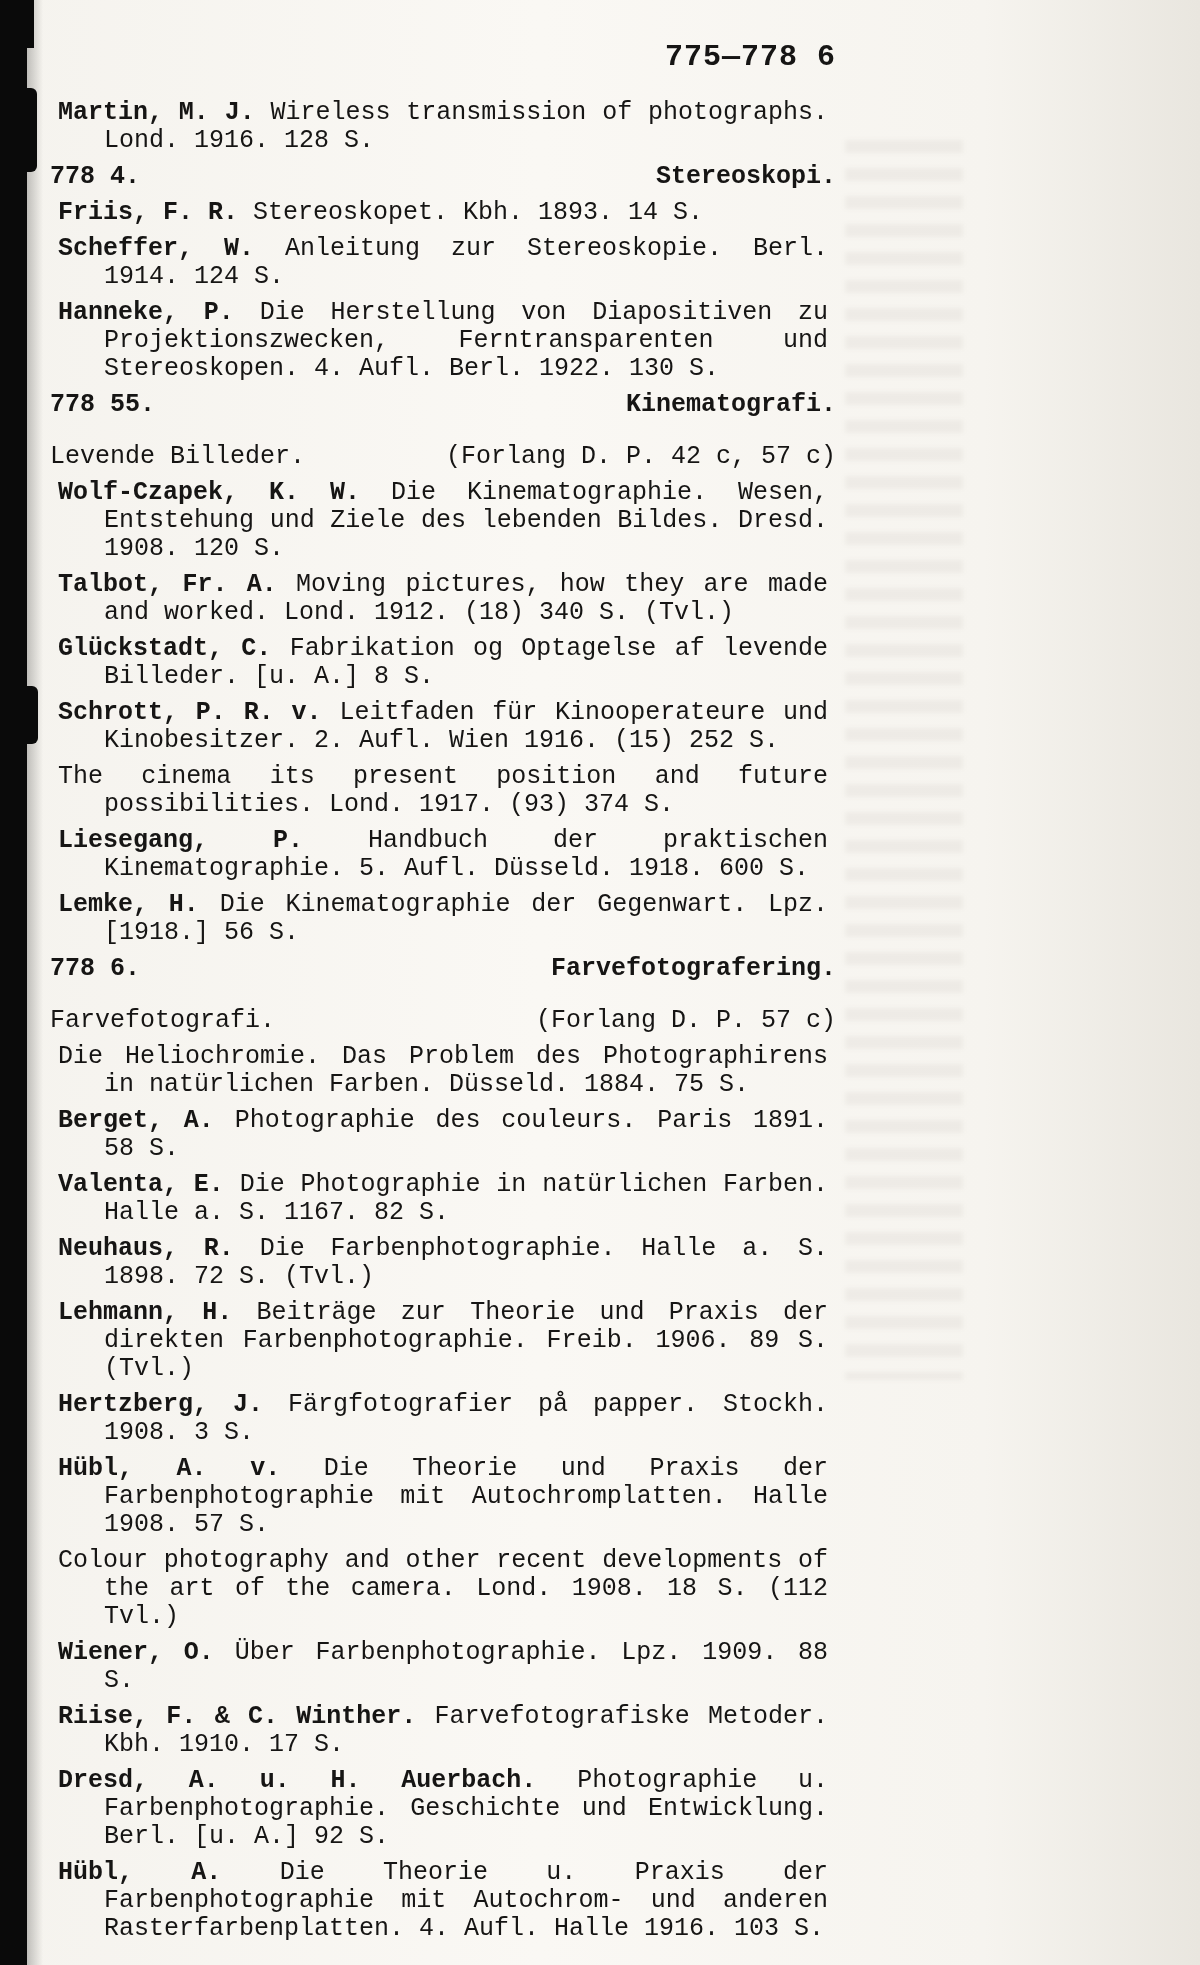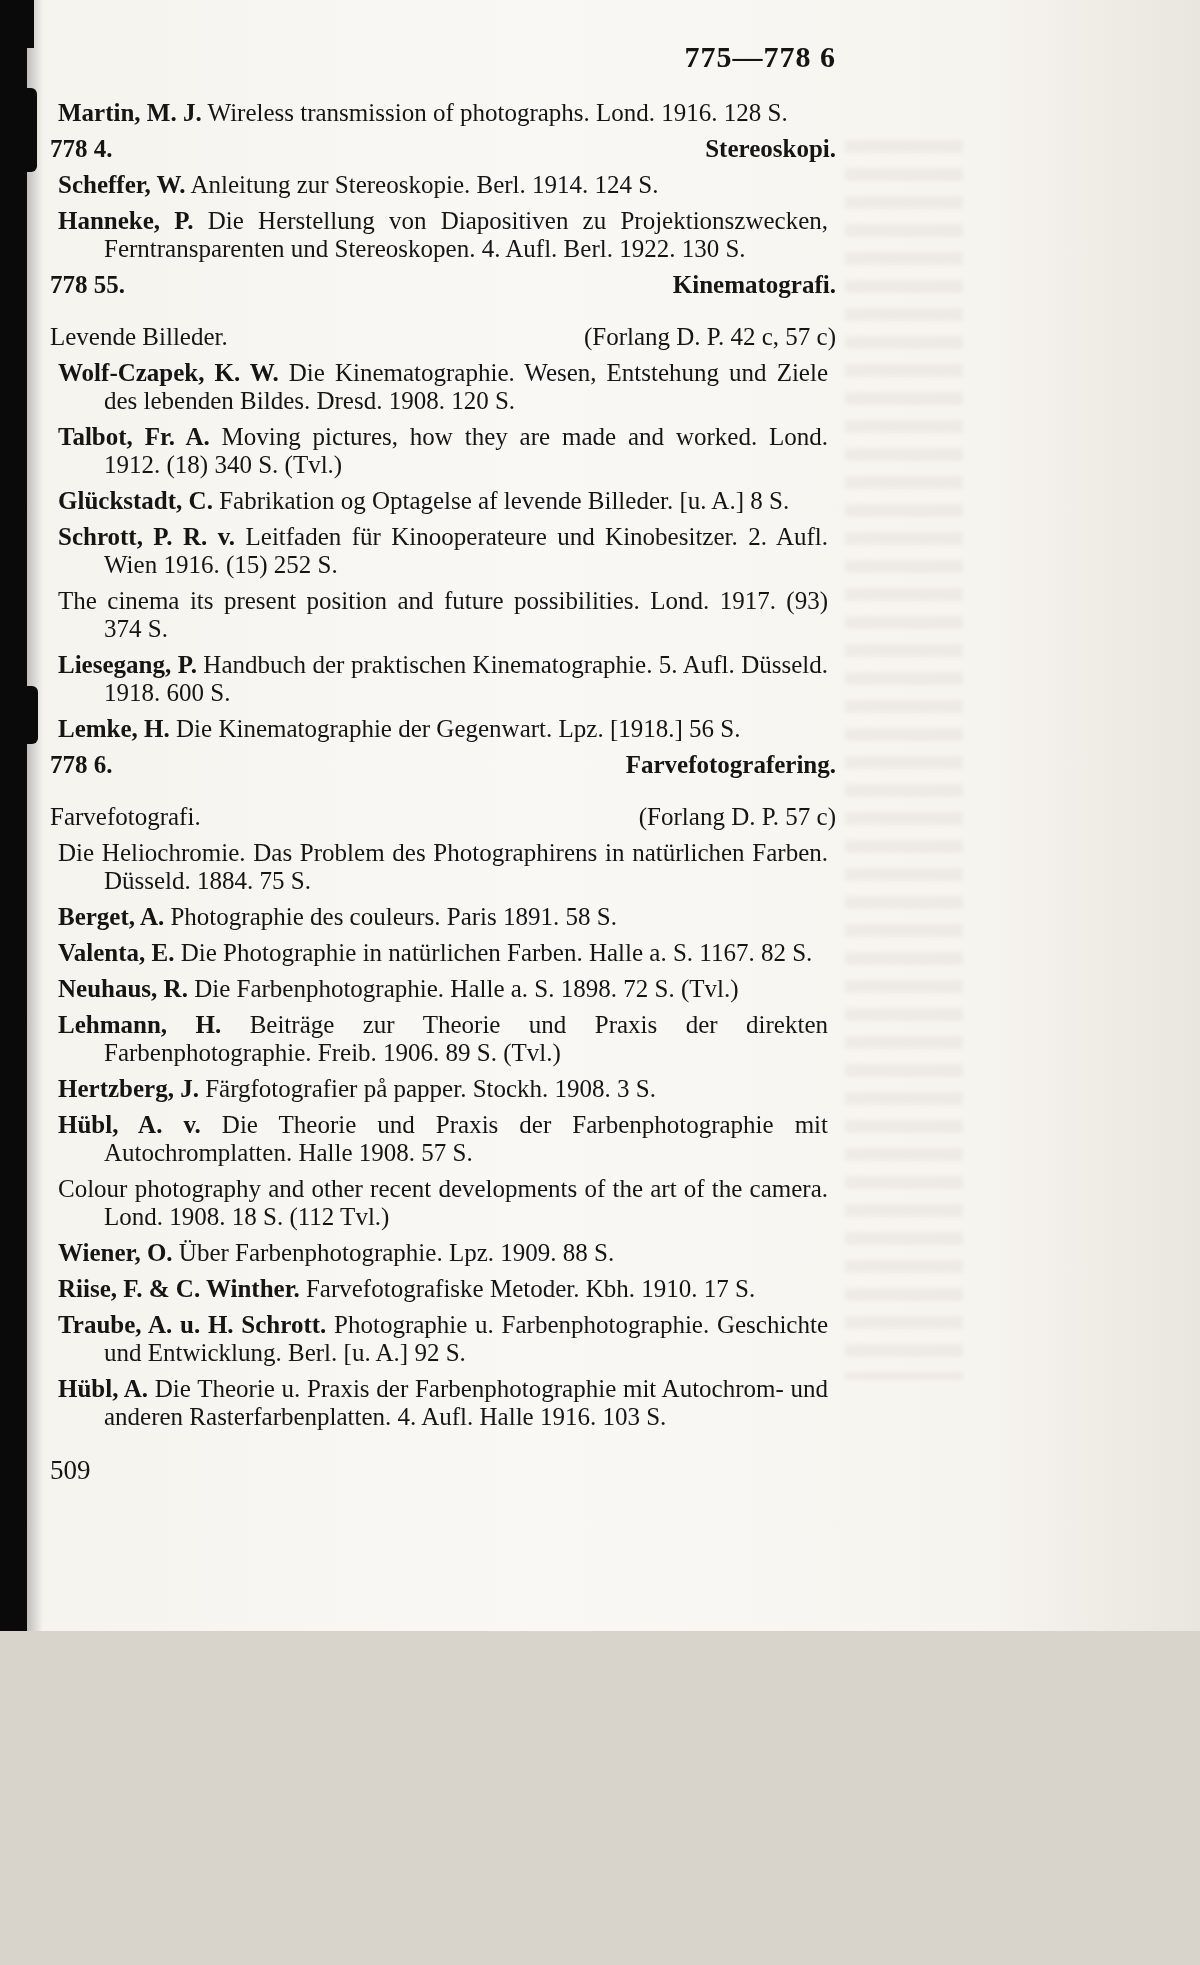--- a/index.html
+++ b/index.html
@@ -5,24 +5,25 @@
   * { box-sizing: border-box; }
   html, body { margin: 0; padding: 0; }
   body {
     width: 1200px;
     background: #d8d4cc;
     font-family: "Liberation Serif", "DejaVu Serif", serif;
   }
   .scan-page {
     position: relative;
     width: 1200px;
-    height: 1631px;
+    height: 1965px;
     overflow: hidden;
     color: #161514;
     background: linear-gradient(90deg, #f5f3ee 0%, #faf8f4 45%, #f6f4ef 82%, #e9e6df 100%);
+    font-family: Liberation Mono, monospace;
   }
   
   .binding-bar {
     position: absolute;
     left: 0; top: 0;
     width: 27px; height: 100%;
     background: #0a0a0a;
   }
   .binding-bar::after {
     content: "";
@@ -104,20 +105,21 @@
     <div class="running-head">
       <span>775—778 6</span>
     </div>
 
     <div class="entries">
         <p class="entry"><strong>Martin, M. J.</strong> <span>Wireless transmission of photographs. Lond. 1916. 128 S.</span></p>
         <div class="section-line">
           <span>778 4.</span>
           <span>Stereoskopi.</span>
         </div>
+        <p class="entry"><strong>Friis, F. R.</strong> <span>Stereoskopet. Kbh. 1893. 14 S.</span></p>
         <p class="entry"><strong>Scheffer, W.</strong> <span>Anleitung zur Stereoskopie. Berl. 1914. 124 S.</span></p>
         <p class="entry"><strong>Hanneke, P.</strong> <span>Die Herstellung von Diapositiven zu Projektionszwecken, Ferntransparenten und Stereoskopen. 4. Aufl. Berl. 1922. 130 S.</span></p>
         <div class="section-line">
           <span>778 55.</span>
           <span>Kinematografi.</span>
         </div>
         <div class="twocol-line">
           <span>Levende Billeder.</span>
           <span>(Forlang D. P. 42 c, 57 c)</span>
         </div>
@@ -139,19 +141,19 @@
         <p class="entry"><span>Die Heliochromie. Das Problem des Photographirens in natürlichen Farben. Düsseld. 1884. 75 S.</span></p>
         <p class="entry"><strong>Berget, A.</strong> <span>Photographie des couleurs. Paris 1891. 58 S.</span></p>
         <p class="entry"><strong>Valenta, E.</strong> <span>Die Photographie in natürlichen Farben. Halle a. S. 1167. 82 S.</span></p>
         <p class="entry"><strong>Neuhaus, R.</strong> <span>Die Farbenphotographie. Halle a. S. 1898. 72 S. (Tvl.)</span></p>
         <p class="entry"><strong>Lehmann, H.</strong> <span>Beiträge zur Theorie und Praxis der direkten Farbenphotographie. Freib. 1906. 89 S. (Tvl.)</span></p>
         <p class="entry"><strong>Hertzberg, J.</strong> <span>Färgfotografier på papper. Stockh. 1908. 3 S.</span></p>
         <p class="entry"><strong>Hübl, A. v.</strong> <span>Die Theorie und Praxis der Farbenphotographie mit Autochromplatten. Halle 1908. 57 S.</span></p>
         <p class="entry"><span>Colour photography and other recent developments of the art of the camera. Lond. 1908. 18 S. (112 Tvl.)</span></p>
         <p class="entry"><strong>Wiener, O.</strong> <span>Über Farbenphotographie. Lpz. 1909. 88 S.</span></p>
         <p class="entry"><strong>Riise, F. &amp; C. Winther.</strong> <span>Farvefotografiske Metoder. Kbh. 1910. 17 S.</span></p>
-        <p class="entry"><strong>Traube, A. u. H. Schrott.</strong> <span>Photographie u. Farbenphotographie. Geschichte und Entwicklung. Berl. [u. A.] 92 S.</span></p>
+        <p class="entry"><strong>Dresd, A. u. H. Auerbach.</strong> <span>Photographie u. Farbenphotographie. Geschichte und Entwicklung. Berl. [u. A.] 92 S.</span></p>
         <p class="entry"><strong>Hübl, A.</strong> <span>Die Theorie u. Praxis der Farbenphotographie mit Autochrom- und anderen Rasterfarbenplatten. 4. Aufl. Halle 1916. 103 S.</span></p>
       </div>
 
     <div class="folio">509</div>
   </div>
 </div>
 
 </body></html>

